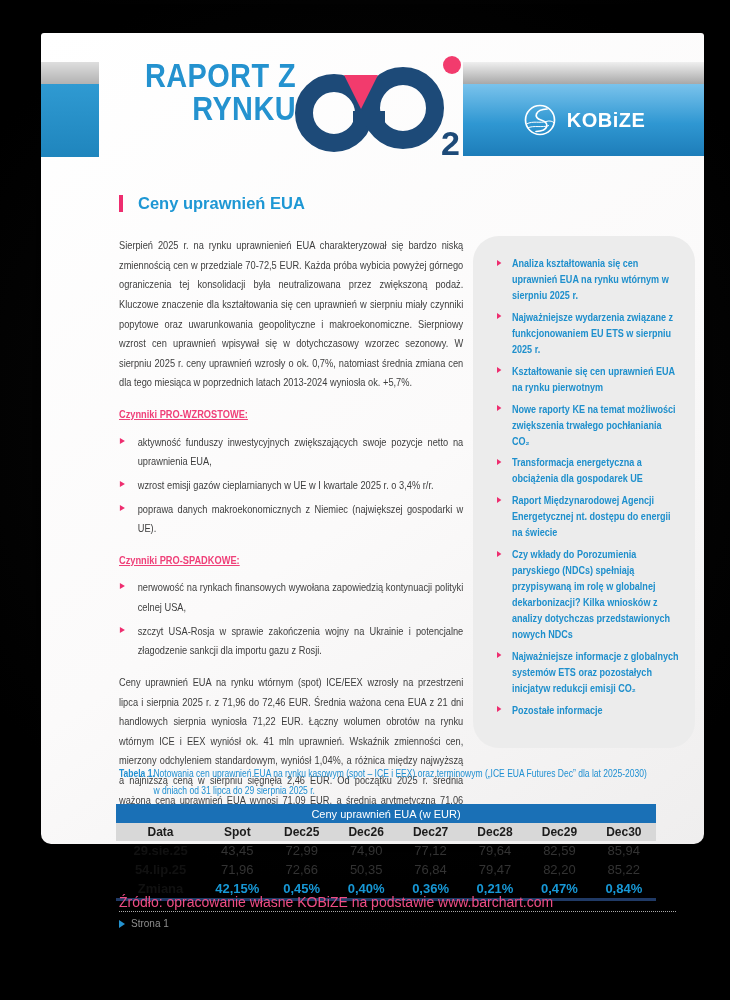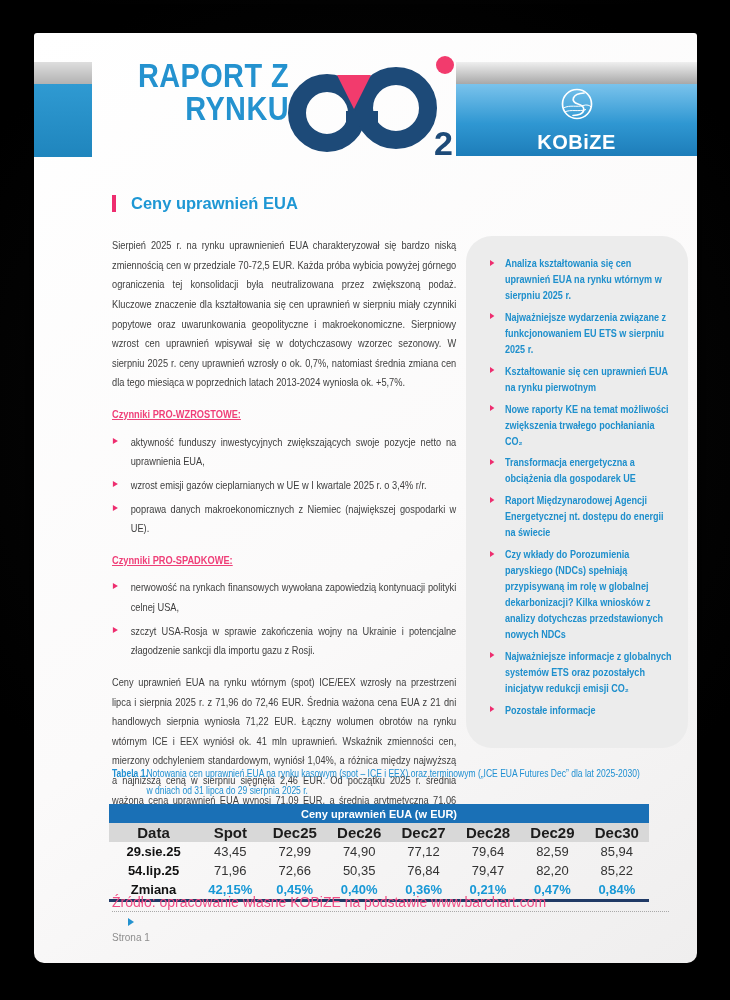--- a/index.html
+++ b/index.html
@@ -1,36 +1,36 @@
 <!DOCTYPE html>
 <html lang="pl"><head>
 <meta charset="utf-8">
 <title>Raport z rynku CO2</title>
 <style>
   html,body{margin:0;padding:0;}
   body{width:730px;height:1000px;overflow:hidden;background:#000;font-family:"Liberation Sans",sans-serif;}
   .stage{position:relative;width:730px;height:1000px;background:radial-gradient(circle at 50% 42%,#0b0b0b 0%,#000 75%);}
-  .page{position:absolute;left:34px;top:33px;width:663px;height:930px;
+  .page{position:absolute;left:41px;top:33px;width:663px;height:811px;
         background:linear-gradient(145deg,#ffffff 0%,#fbfafa 55%,#efeeee 100%);
         border-radius:3px 3px 10px 10px;box-shadow:0 12px 34px rgba(0,0,0,.85);}
 
   
   .left-block{position:absolute;left:0;top:29px;width:58px;}
   .lb-gray{height:22px;background:linear-gradient(#dedede,#b2b2b2);}
   .lb-blue{height:73px;background:linear-gradient(#2f9ad2,#1f85bd);}
   .masthead-title{position:absolute;left:60px;top:26px;width:195px;text-align:right;
         color:#2492cf;font-weight:bold;font-size:34px;line-height:.98;letter-spacing:.5px;
         transform:scaleX(.85);transform-origin:100% 0;}
   .co2-logo{position:absolute;left:250px;top:20px;}
   .co2-logo text{font-family:"Liberation Sans",sans-serif;}
 
   .banner{position:absolute;left:422px;top:29px;width:241px;}
   .banner-gray{height:22px;background:linear-gradient(#efefef,#a8a8a8);}
   .banner-blue{height:72px;background:linear-gradient(180deg,#7ac3ec 0%,#2f97d2 55%,#1d7db9 100%);
-        display:flex;align-items:center;justify-content:center;gap:9px;flex-direction:column;}
+        display:flex;align-items:center;justify-content:center;gap:9px;}
   .kobize-text{color:#fff;font-size:20px;font-weight:bold;letter-spacing:.5px;}
 
   
   .heading{position:absolute;left:78px;top:161px;display:flex;align-items:center;gap:15px;}
   .hbar{width:4px;height:17px;background:#ee2d6f;}
   .heading h1{margin:0;font-size:16.5px;color:#1e97d4;font-weight:bold;}
 
   
   .main{position:absolute;left:78px;top:203px;width:405px;transform:scaleX(.85);transform-origin:0 0;
         font-size:10.9px;line-height:1.8;color:#3d3d3d;text-align:justify;}
@@ -49,31 +49,31 @@
   .side-item{position:relative;padding-left:17px;margin-bottom:6px;color:#1e8fcc;font-weight:bold;
         font-size:10.3px;line-height:1.55;text-align:left;}
   .side-item .tri{left:0;top:3.5px;border-left-width:5px;border-top-width:3px;border-bottom-width:3px;}
 
   
   .caption{position:absolute;left:78px;top:732px;width:650px;transform:scaleX(.82);transform-origin:0 0;
         font-size:10.4px;line-height:1.65;color:#2090d2;padding-left:42px;box-sizing:border-box;}
   .cap-label{position:absolute;left:0;top:0;font-weight:bold;}
   .tablewrap{position:absolute;left:75px;top:771px;width:540px;}
   .tablewrap table{width:100%;border-collapse:collapse;border-bottom:3px solid #203a66;}
-  .t-title td{background:#1a70b6;color:#fff;font-weight:bold;font-size:11px;text-align:center;height:17px;padding:1px 0;}
-  .t-head td{background:#d8d8d8;color:#1c1c1c;font-weight:bold;font-size:15px;text-align:center;height:16px;}
+  .t-title td{background:#1a70b6;color:#fff;font-weight:normal;font-size:11px;text-align:center;height:17px;padding:1px 0;}
+  .t-head td{background:#d8d8d8;color:#1c1c1c;font-weight:bold;font-size:12px;text-align:center;height:16px;}
   .t-row td{font-size:13px;text-align:center;height:17px;color:#333;}
   .t-row td.lbl{font-weight:bold;color:#111;}
   .t-change td{color:#1798d6;font-weight:bold;}
   .t-change td.lbl{color:#111;}
 
   .source{position:absolute;left:78px;top:861px;font-size:14px;color:#ef4d85;}
   .divider{position:absolute;left:78px;top:878px;width:557px;border-top:1px dotted #a9a9a9;}
   .pagefoot{position:absolute;left:78px;top:885px;display:flex;align-items:center;gap:6px;
-        color:#8e8e8e;font-size:10px;flex-direction:column;}
+        color:#8e8e8e;font-size:10px;}
   .ftri{width:0;height:0;border-left:6px solid #2492cf;border-top:4px solid transparent;border-bottom:4px solid transparent;}
 </style>
 </head>
 <body>
 
 <div class="stage">
   <div class="page">
 
     <div class="left-block">
       <div class="lb-gray"></div>

